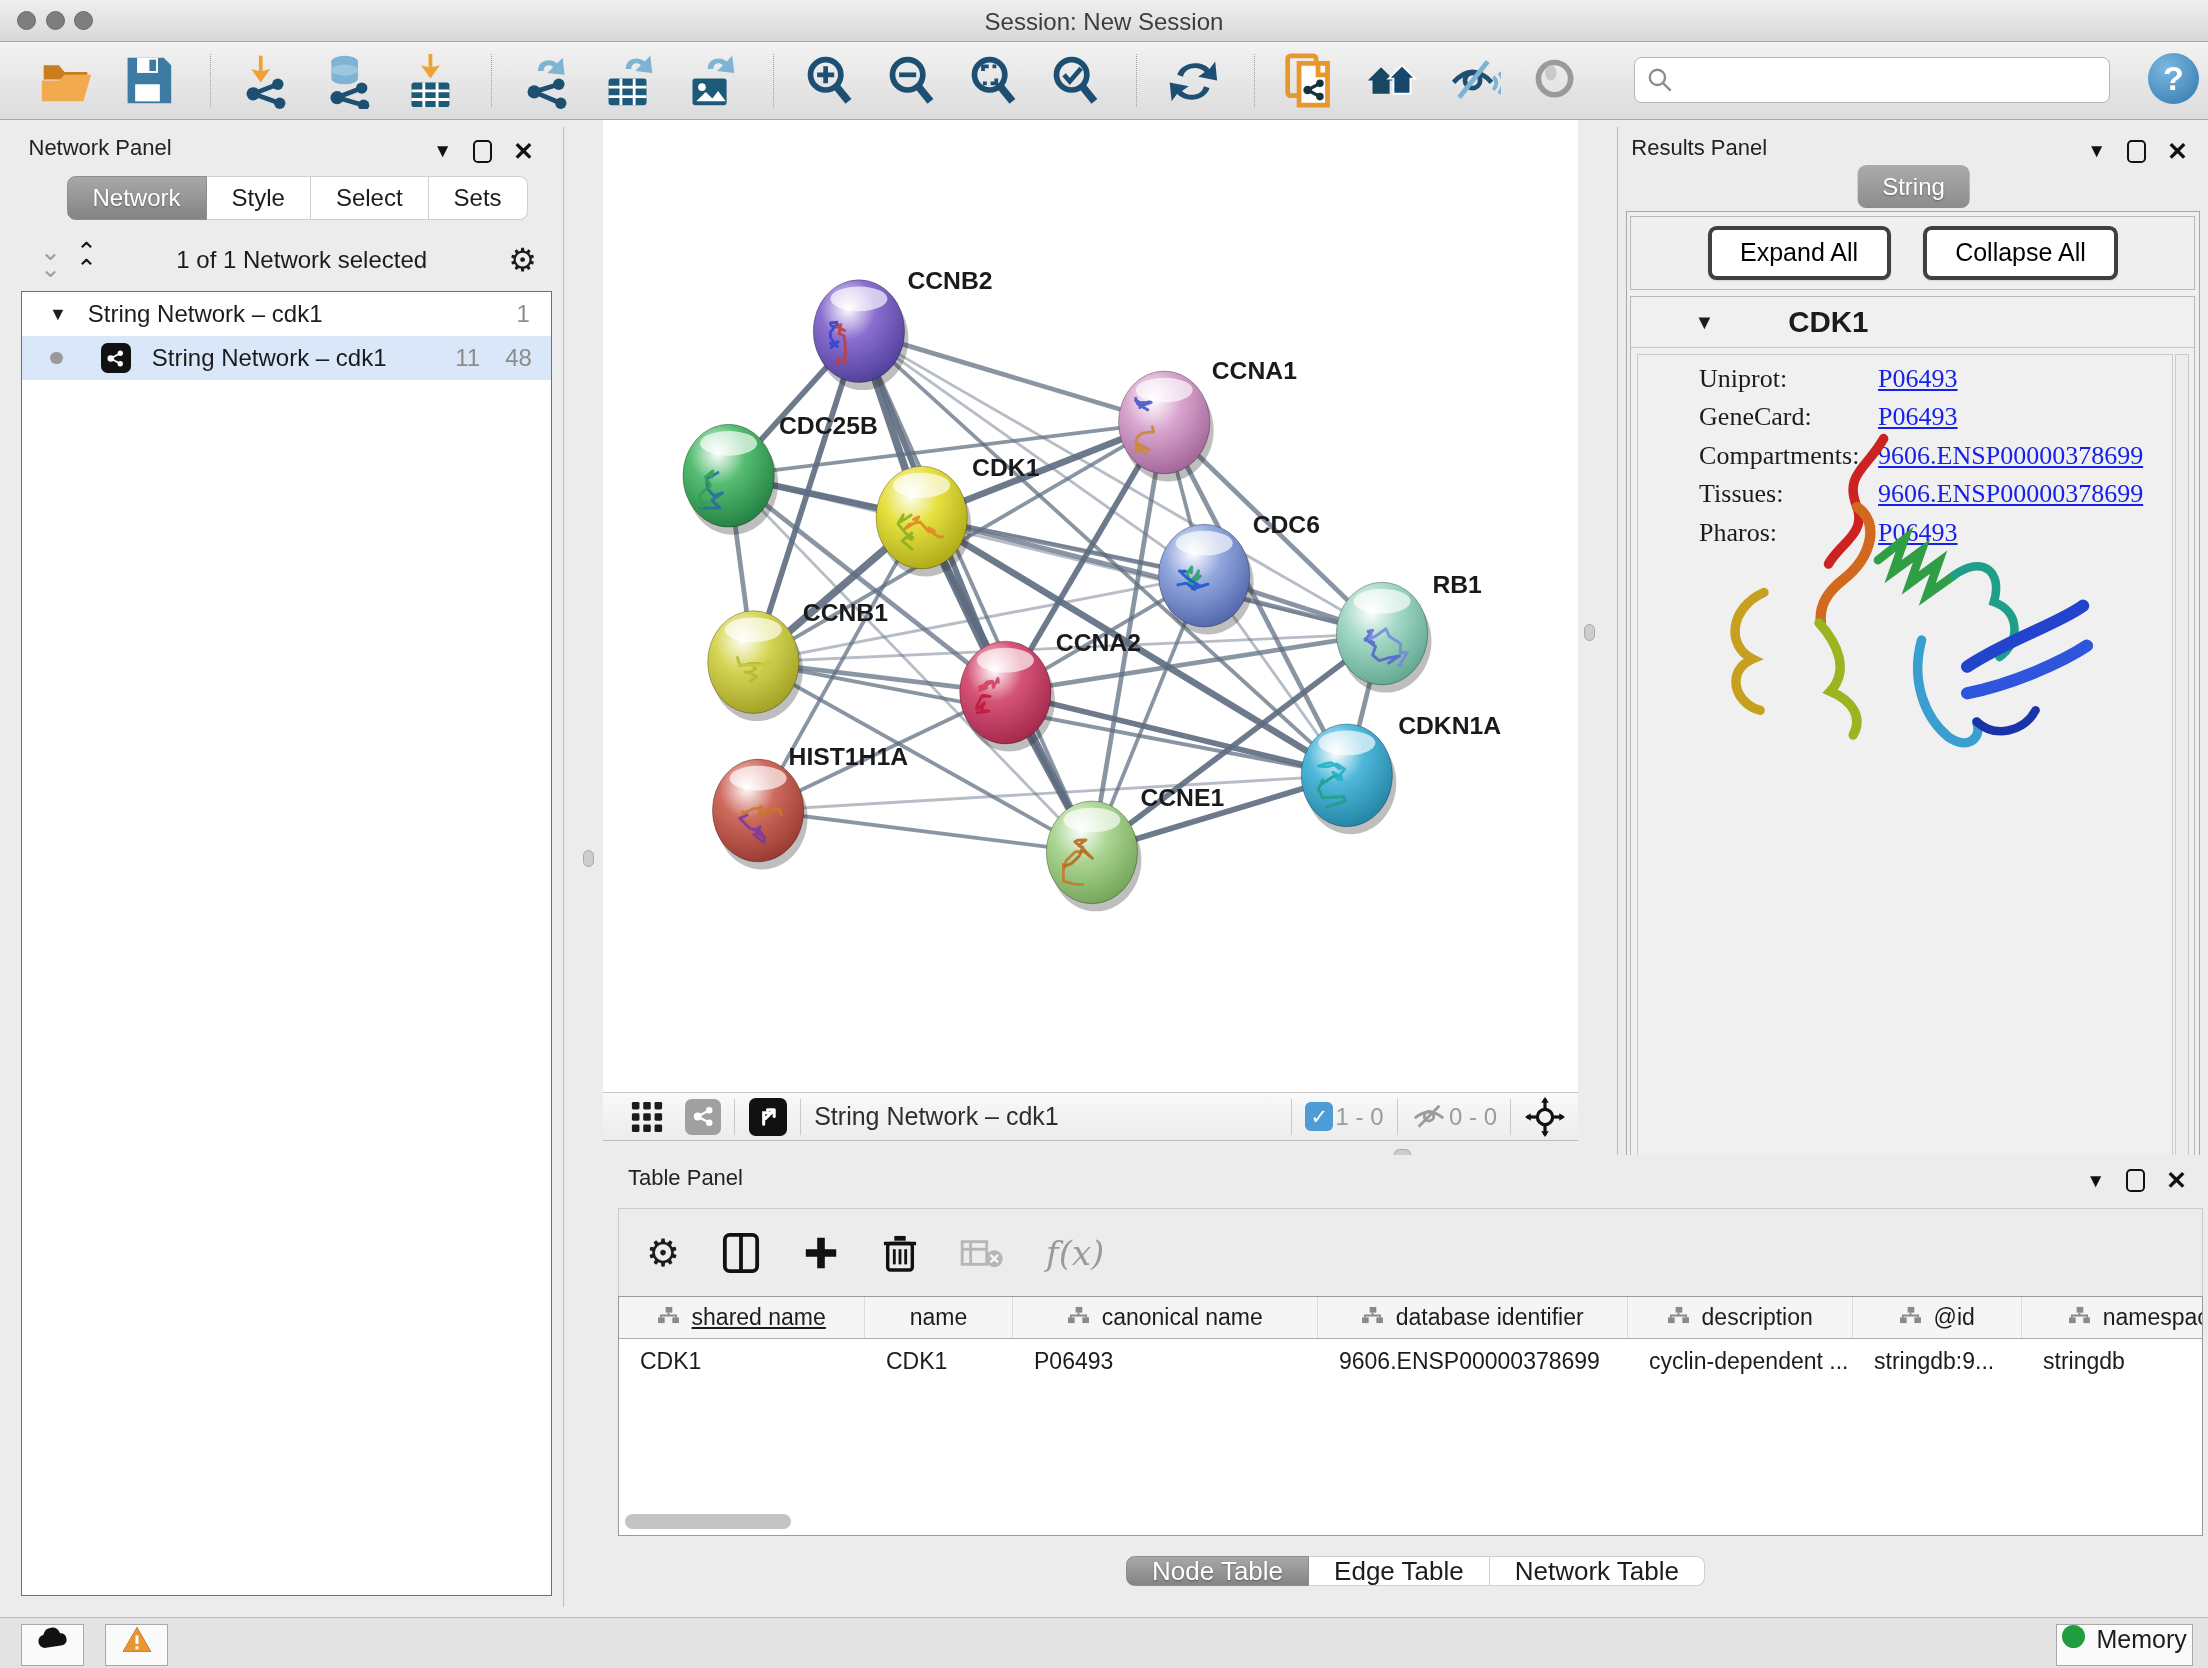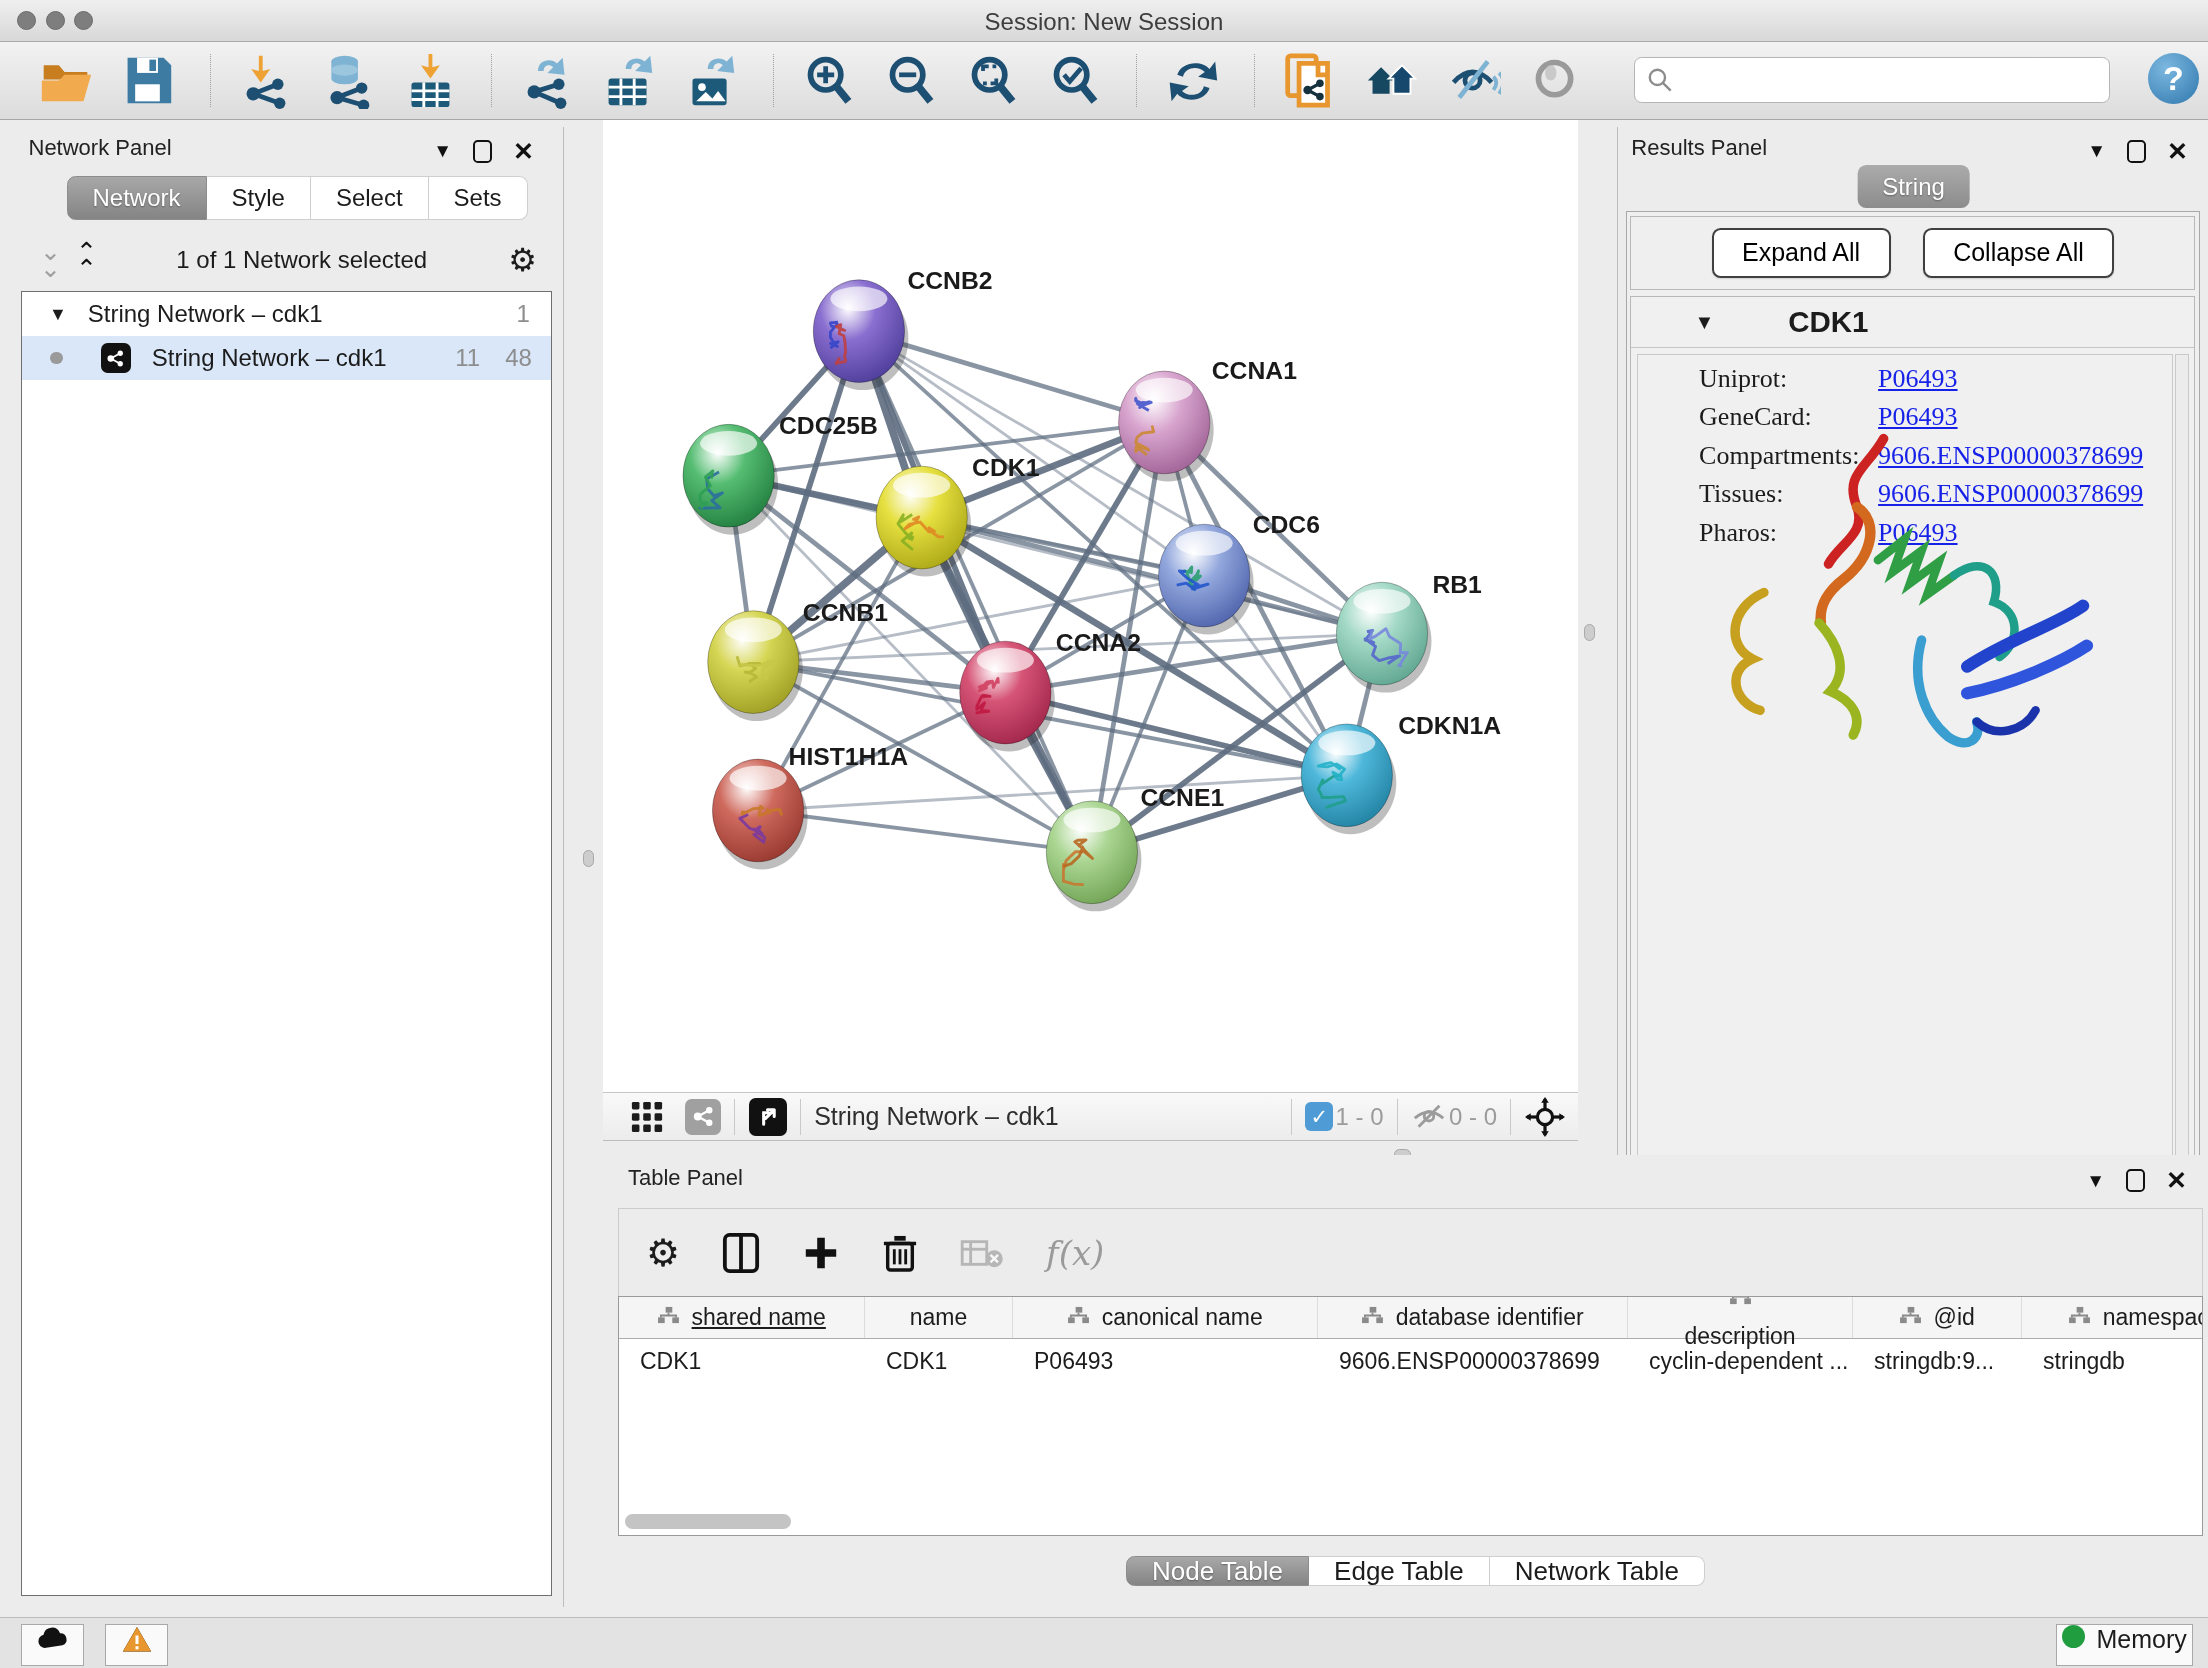--- a/index.html
+++ b/index.html
@@ -80,21 +80,21 @@
   
   #results-panel { position:absolute; left:1617px; top:127px; width:592px; height:1489px;
     background:#ececec; border-left:1px solid #bdbdbd; }
   #rp-tab { position:absolute; left:50%; transform:translateX(-50%); top:38px;
     background:linear-gradient(#ababab,#8c8c8c); color:#fff; font-size:24px;
     padding:7.6px 25px; border-radius:8.6px; text-shadow:0 1px 1.9px rgba(0,0,0,.35);text-align:right; }
   #rp-outer { position:absolute; left:7.6px; top:84px; width:574px; height:989px;
     border:1px solid #a8a8a8; background:#efefef; }
   #rp-buttons { position:absolute; left:3.8px; top:3.8px; width:565px; height:74px;
     border:1px solid #b8b8b8; display:flex; align-items:center; justify-content:center; gap:32px; }
-  .rp-btn { background:#fff; border:2px solid #404040; border-radius:8.6px;
+  .rp-btn { background:#fff; border:4px solid #404040; border-radius:8.6px;
     font-size:25px; padding:8.6px 28.5px; box-shadow:0 1px 1.9px rgba(0,0,0,.12); }
   #rp-section { position:absolute; left:3.8px; top:84px; width:565px; height:898px;
     border:1px solid #b8b8b8; background:#f0f0f0; }
   #rp-sec-head { height:51px; display:flex; align-items:center; border-bottom:1px solid #c6c6c6; }
   #rp-gene { font-size:29.5px; font-weight:bold; margin-left:74px; }
   #rp-body { position:absolute; left:5.7px; top:57px; right:21px; bottom:7.6px;
     border:1px solid #c9c9c9; background:#f0f0f0; overflow:hidden; }
   #rp-desc { font-size:25px; margin:17px 0 0 25px; }
   #rp-scroll { position:absolute; right:5.7px; top:57px; bottom:7.6px; width:13.3px;
     background:#ececec; border:1px solid #c9c9c9; }
@@ -719,21 +719,21 @@
           <span><svg width="23" height="19" viewBox="0 0 24 20">
               <g fill="#8a8a8a">
                 <rect x="9" y="1" width="7" height="6"></rect>
                 <rect x="1" y="12" width="7" height="6"></rect>
                 <rect x="16" y="12" width="7" height="6"></rect>
                 <path d="M12 7 v3 M4 12 v-2 h16 v2" stroke="#8a8a8a" stroke-width="2" fill="none"></path>
               </g>
             </svg></span>
           <span>database identifier</span>
         </div>
-        <div class="th" style="width: 225px; flex-direction: column;">
+        <div class="th" style="width: 225px;">
           <span><svg width="23" height="19" viewBox="0 0 24 20">
               <g fill="#8a8a8a">
                 <rect x="9" y="1" width="7" height="6"></rect>
                 <rect x="1" y="12" width="7" height="6"></rect>
                 <rect x="16" y="12" width="7" height="6"></rect>
                 <path d="M12 7 v3 M4 12 v-2 h16 v2" stroke="#8a8a8a" stroke-width="2" fill="none"></path>
               </g>
             </svg></span>
           <span>description</span>
         </div>

